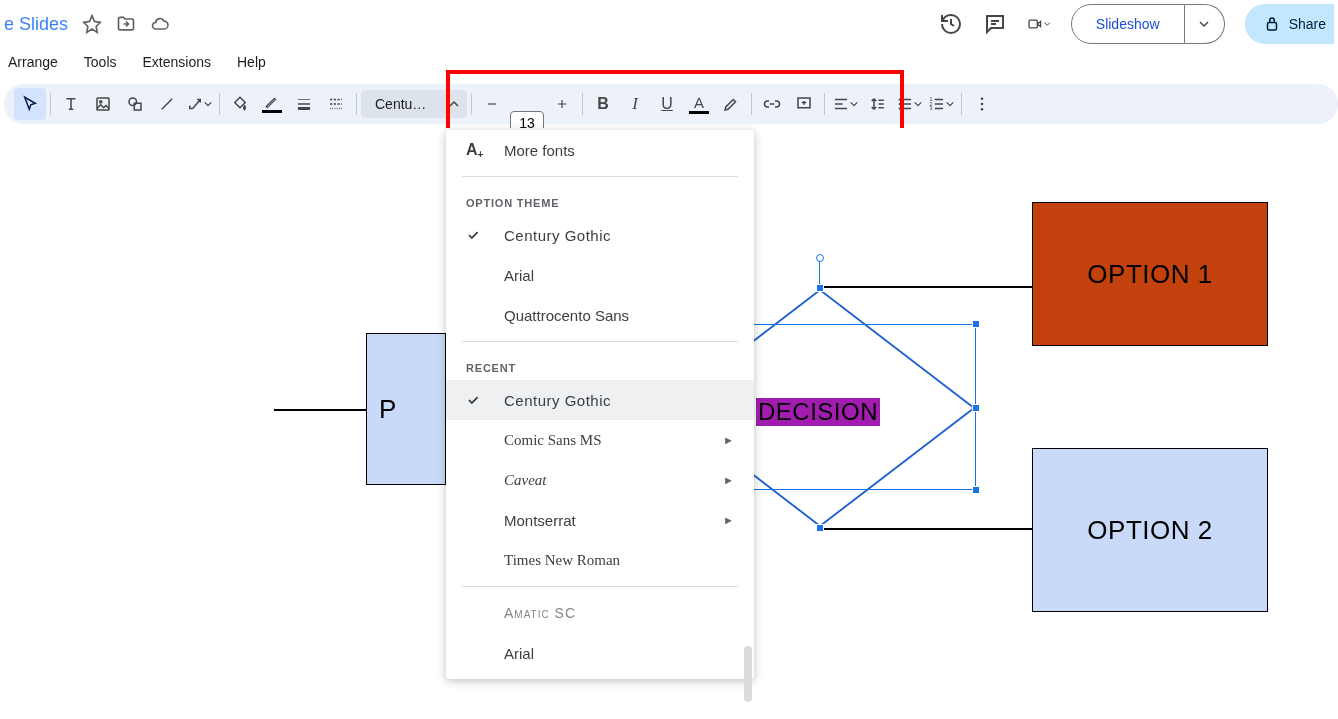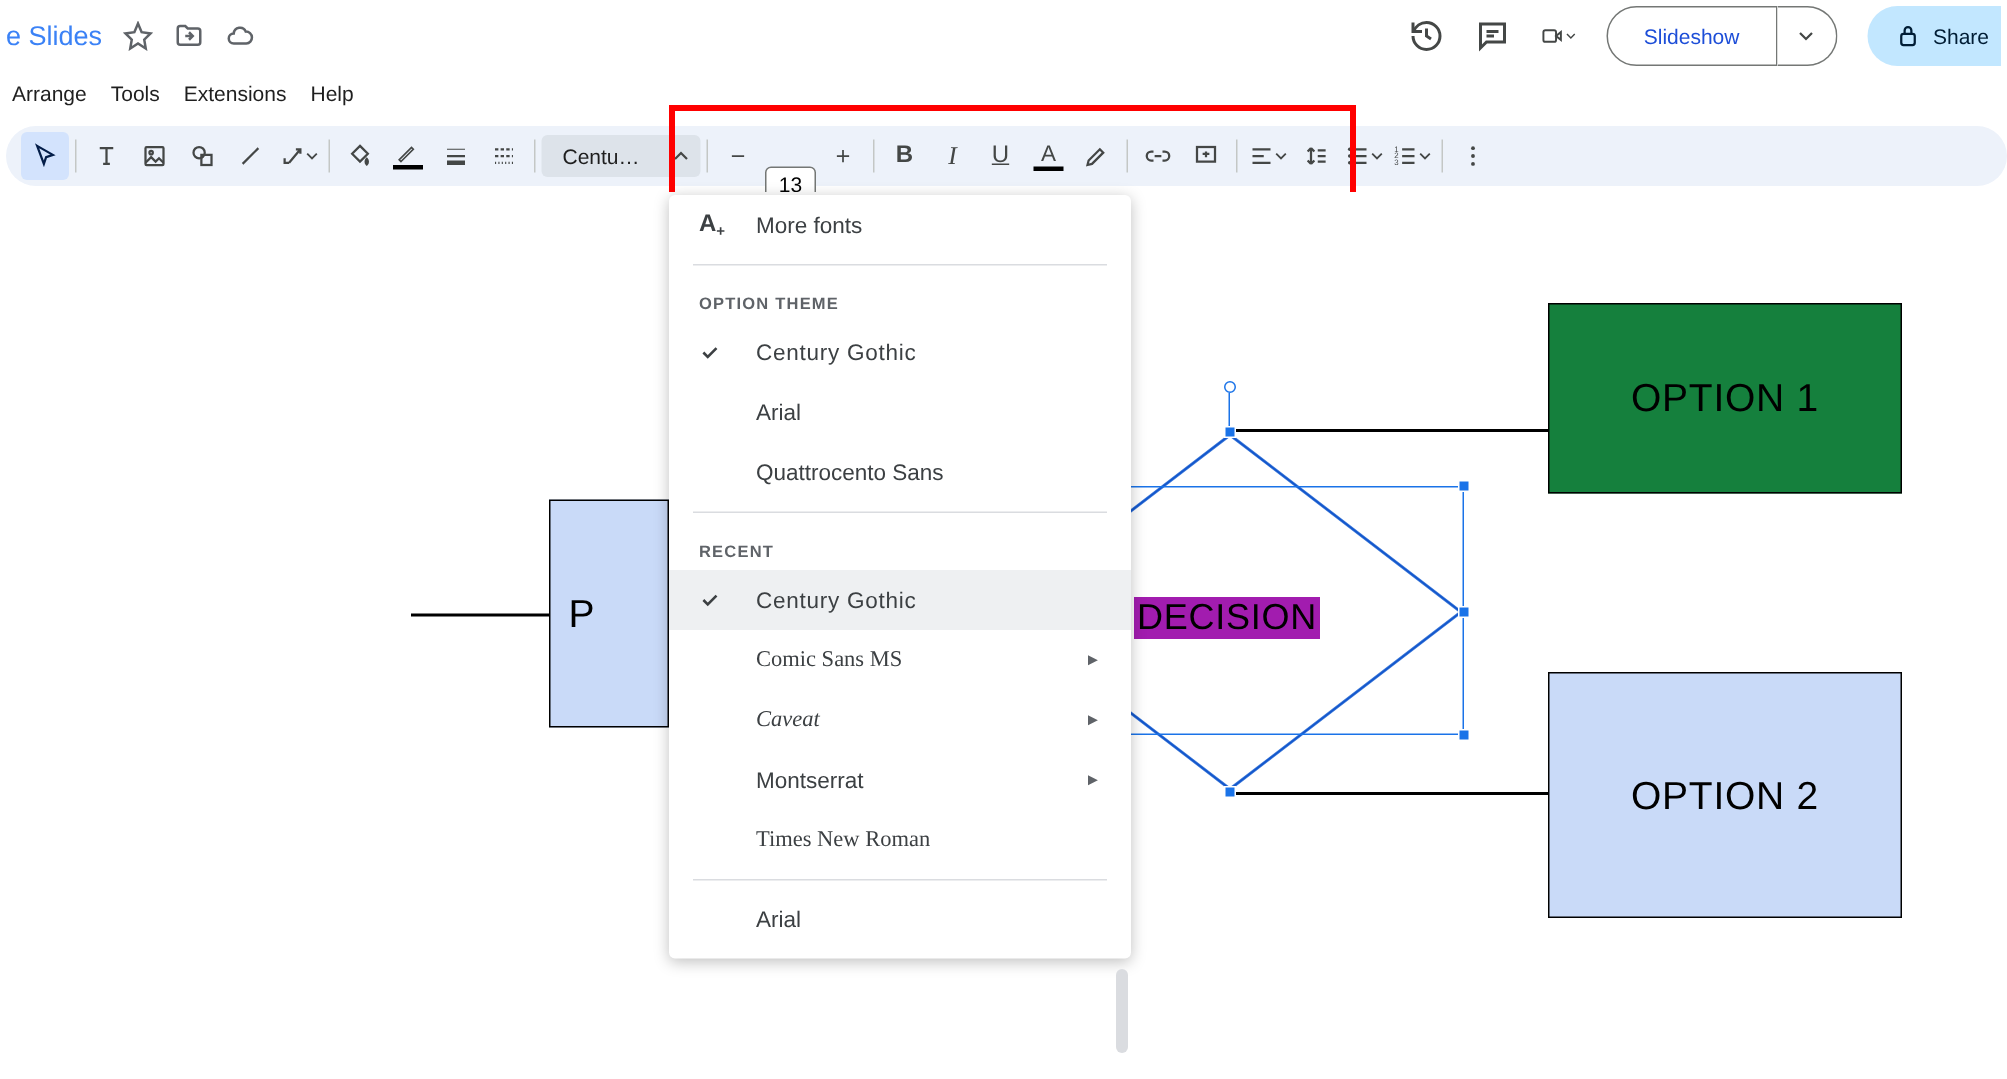--- a/index.html
+++ b/index.html
@@ -11,42 +11,42 @@
 #doc-title { font-size: 18px; color: #3b82f6; padding-left: 0; }
 .title-ico { width: 20px; height: 20px; color: #5f6368; display:flex; align-items:center; justify-content:center; }
 #right-actions { margin-left: auto; display: flex; align-items: center; gap: 20px; padding-right: 4px; }
 .ra-ico { width: 24px; height: 24px; color: #444746; display:flex; align-items:center; justify-content:center; }
 #slideshow-grp { display:flex; }
 #slideshow-btn { border:1px solid #747775; border-radius: 20px 0 0 20px; height:40px; padding:0 24px; font-size:14px; color:#1d4ed8; background:#fff; display:flex; align-items:center; }
 #slideshow-dd { border:1px solid #747775; border-left:none; border-radius:0 20px 20px 0; height:40px; width:40px; background:#fff; display:flex; align-items:center; justify-content:center; }
 #share-btn { background:#c2e7ff; height:40px; border-radius:20px 0 0 20px; padding:0 8px 0 18px; display:flex; align-items:center; gap:8px; font-size:14px; color:#001d35; }
 
 
-#menubar { height: 28px; display:flex; align-items:center; gap: 0; padding-left: 0; }
+#menubar { height: 28px; display:flex; align-items:center; gap: 10px; padding-left: 0; }
 .menu-item { font-size:14px; color:#1f1f1f; padding: 4px 8px; }
 
 
 #toolbar-wrap { padding: 8px 0 0 4px; }
 #toolbar { background:#edf2fa; height:40px; border-radius:20px; display:flex; align-items:center; padding:0 10px; gap:0; position:relative; width:100%; }
 .tb-btn { width:32px; height:32px; display:flex; align-items:center; justify-content:center; color:#444746; border-radius:4px; }
 .tb-btn.sel { background:#d3e3fd; }
 .tb-sep { width:1px; height:22px; background:#c4c7c5; margin:0 4px; }
 #font-dd { background:#dde3ea; height:28px; border-radius:4px; padding:0 8px 0 14px; font-size:14px; color:#1f1f1f; display:flex; align-items:center; gap:14px; width:106px; justify-content:space-between;}
 #fontsize-grp { display:flex; align-items:center; gap:2px; }
 #fontsize-in { width:34px; height:24px; border:1px solid #747775; border-radius:4px; text-align:center; font-size:14px; background:#fff;margin-top:37px; }
 #highlight-box { position:absolute; border:4px solid #ff0000; pointer-events:none; }
 .underline-bar { height:3px; width:20px; position:relative; top:3px; }
 #textcolor-u { background:#000; }
 
 
 #canvas { position:absolute; left:0; top:128px; width:1338px; height:591px; background:#fff; }
 .shape { position:absolute; display:flex; align-items:center; justify-content:center; }
 #start-shp { left:24px; top:240px; width:250px; height:84px; background:#f4cccc; border:1px solid #000; border-radius:42px; font-size:26px; }
 #proc-shp { left:366px; top:205px; width:80px; height:152px; background:#c9daf8; border:1px solid #000; font-size:26px; overflow:hidden; padding-left:12px; justify-content:flex-start; }
-#opt1-shp { left:1032px; top:74px; width:236px; height:127px; background:#15803d; border:1px solid #000; font-size:26px; }
+#opt1-shp { left:1032px; top:74px; width:236px; height:144px; background:#c2410c; border:1px solid #000; font-size:26px; }
 #opt2-shp { left:1032px; top:320px; width:236px; height:164px; background:#c9daf8; border:1px solid #000; font-size:26px; }
 
 #decision-sel { position:absolute; left:664px; top:160px; width:312px; height:240px; }
 #dec-svg { position:absolute; left:0; top:0; }
 #dec-lbl { position:absolute; left:92px; top:110px; font-size:24px; background:#a21caf; padding:0 2px; }
 .sel-handle { position:absolute; width:8px; height:8px; background:#1a73e8; border:1px solid #fff; }
 #sh-t { left:152px; top:-4px; }
 #sh-b { left:152px; top:236px; }
 #sh-l { left:-4px; top:116px; }
 #sh-r { left:308px; top:116px; }
@@ -449,17 +449,25 @@
       </div>
     </div>
   <div class="fp-sep"></div>
   <div id="fp-extra">
       <div class="fp-row">
         <span class="fp-check">
           <svg width="14" height="14" viewBox="0 0 24 24" fill="none" stroke="currentColor" stroke-width="3">
             <path d="M5 12l5 5L20 7"></path>
           </svg>
         </span>
+        <span class="font-amatic">Amatic SC</span>
+      </div>
+      <div class="fp-row">
+        <span class="fp-check">
+          <svg width="14" height="14" viewBox="0 0 24 24" fill="none" stroke="currentColor" stroke-width="3">
+            <path d="M5 12l5 5L20 7"></path>
+          </svg>
+        </span>
         <span class="font-arial">Arial</span>
       </div>
     </div>
   <div class="fp-scroll"></div>
 </div>
 
 </body></html>

